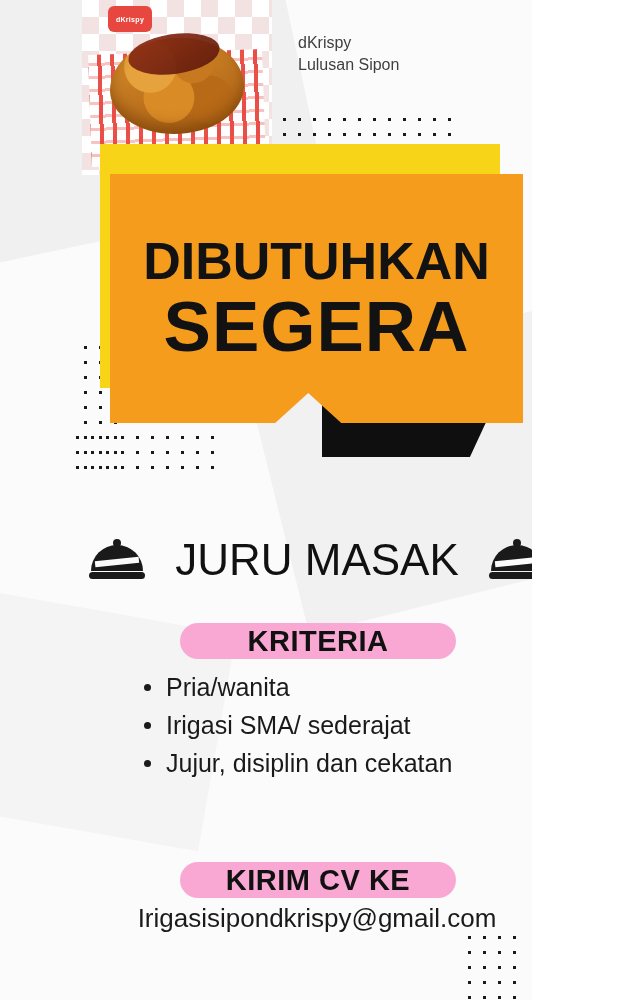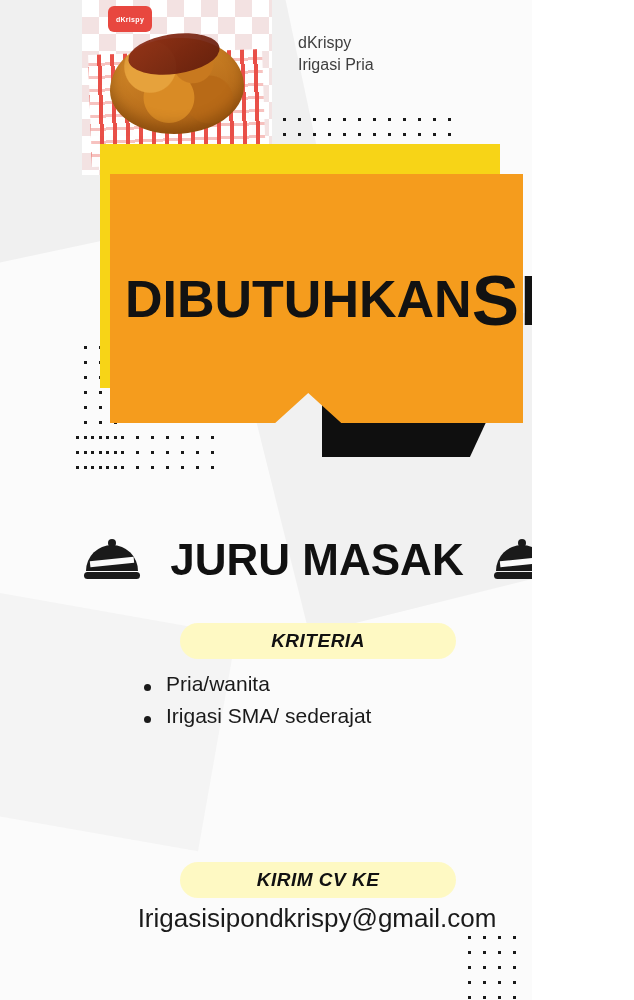--- a/index.html
+++ b/index.html
@@ -205,27 +205,26 @@
     clip-path: polygon(0 0, 100% 0, 86% 100%, 0 100%);
   }
   .banner-text {
     position: absolute;
     left: 110px;
     top: 174px;
     width: 413px;
     height: 249px;
     z-index: 5;
     display: flex;
-    flex-direction: row;
-    justify-content: space-between;
+    flex-direction: column;
+    justify-content: center;
     align-items: center;
     color: #121212;
     font-weight: bold;
     letter-spacing: -1px;
-    margin-left: 15px;
   }
   .banner-line1 {
     font-size: 52px;
     line-height: 1.0;
     letter-spacing: 0px;
   }
   .banner-line2 {
     font-size: 71px;
     line-height: 1.0;
     letter-spacing: 1px;
@@ -240,21 +239,21 @@
     width: 634px;
     height: 80px;
     z-index: 5;
     display: flex;
     align-items: center;
     justify-content: center;
     gap: 30px;
   }
   .job-title {
     font-size: 44px;
-    font-weight: bold;
+    font-weight: normal;
     color: #111111;
     letter-spacing: 0px;
     white-space: nowrap;
   }
   .cloche {
     width: 56px;
     height: 42px;
     position: relative;
     flex: none;
   }
@@ -292,29 +291,28 @@
     width: 44px;
     height: 6px;
     background: #fbfbfb;
     transform: rotate(-6deg);
   }
 
   
   .pill {
     position: absolute;
     z-index: 5;
-    background: #fef9c3;
+    background: #f9a8d4;
     border-radius: 22px;
     display: flex;
     align-items: center;
     justify-content: center;
     color: #111111;
     font-weight: bold;
-    font-style: italic;
-    font-size: 19px;
+    font-size: 29px;
     letter-spacing: .5px;
   }
   .pill-kriteria {
     left: 180px;
     top: 623px;
     width: 276px;
     height: 36px;
   }
   .pill-cv {
     left: 180px;
@@ -326,21 +324,21 @@
   .criteria-list {
     position: absolute;
     left: 140px;
     top: 668px;
     width: 420px;
     z-index: 5;
     margin: 0;
     padding: 0;
     list-style: none;
     color: #1a1a1a;
-    font-size: 21px;
+    font-size: 25px;
     line-height: 1.52;
   }
   .criteria-list li {
     position: relative;
     padding-left: 26px;
     white-space: nowrap;
   }
   .criteria-list li:before {
     content: "";
     position: absolute;
@@ -383,21 +381,21 @@
     <div class="checks"></div>
     <div class="paper"></div>
     <div class="chicken"></div>
     <div class="sauce"></div>
     <div class="logo-badge">dKrispy</div>
     <div class="logo-badge2">dKrispy</div>
   </div>
 
   <div class="brand">
     <div>dKrispy</div>
-    <div>Irigasi Pria</div>
+    <div>Lulusan Sipon</div>
   </div>
 
   <div class="dots dots-tr"></div>
   <div class="dots dots-ml"></div>
   <div class="dots dots-bl"></div>
   <div class="dots dots-br"></div>
 
   <div class="banner-yellow"></div>
   <div class="banner-shadow"></div>
   <div class="banner-orange"></div>
@@ -419,20 +417,21 @@
       <div class="dome"></div>
       <div class="cut"></div>
       <div class="base"></div>
     </div>
   </div>
 
   <div class="pill pill-kriteria">KRITERIA</div>
   <ul class="criteria-list">
     <li>Pria/wanita</li>
     <li>Irigasi SMA/ sederajat</li>
+    <li>Jujur, disiplin dan cekatan</li>
   </ul>
 
   <div class="pill pill-cv">KIRIM CV KE</div>
   <div class="contact">
     <div class="email">Irigasisipondkrispy@gmail.com</div>
   </div>
 
 </div>
 
 </body></html>

